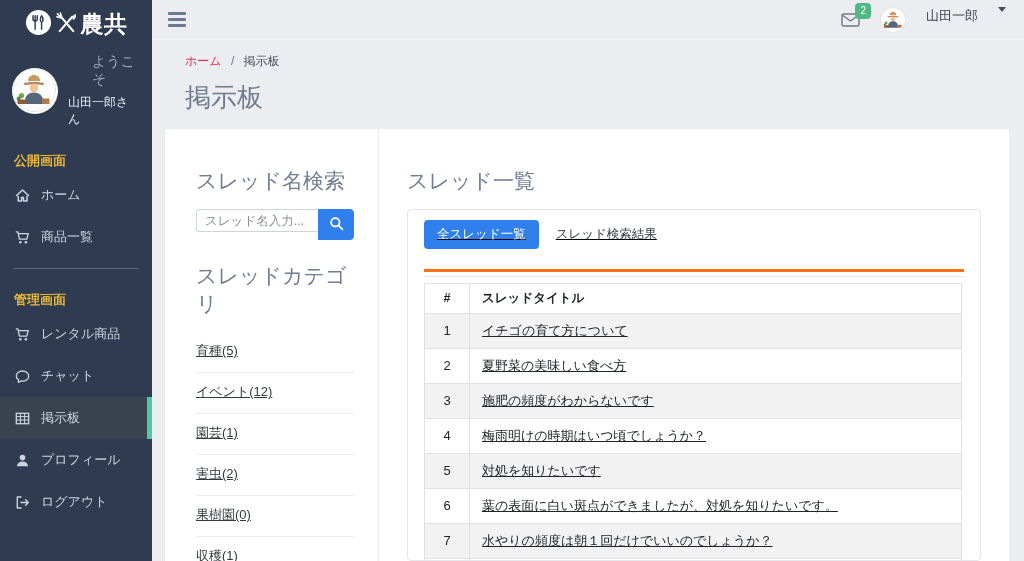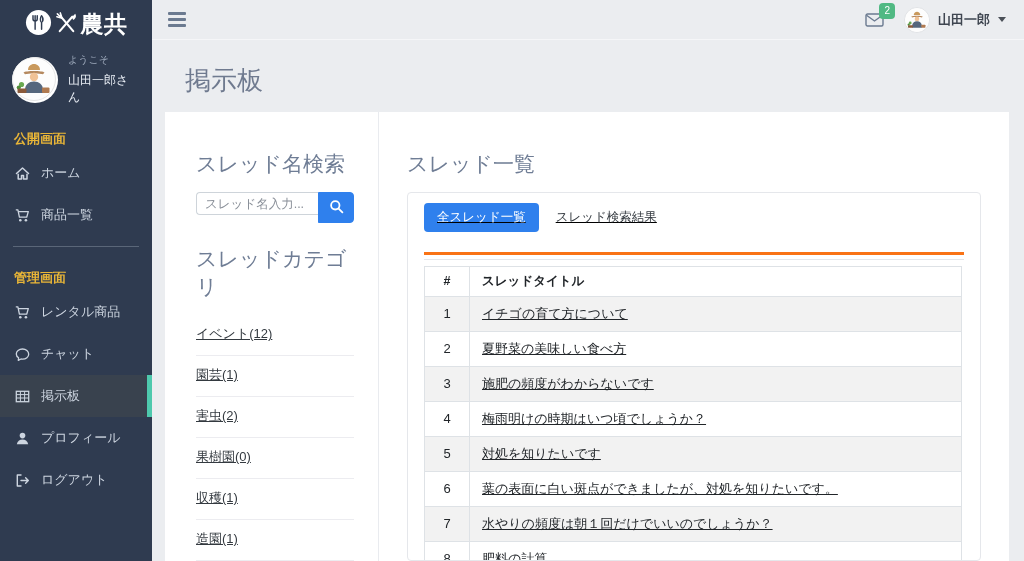--- a/index.html
+++ b/index.html
@@ -5,39 +5,39 @@
   * { margin:0; padding:0; box-sizing:border-box; }
   html,body { font-family:"Liberation Sans","DejaVu Sans",sans-serif; }
   .app { width:1024px; height:561px; display:flex; overflow:hidden; background:#ebedf0; position:relative; }
 
   
   .sidebar { width:152px; background:#2f3b50; color:#cdd5e0; flex-shrink:0; display:flex; flex-direction:column; }
   .logo-row { display:flex; align-items:center; justify-content:center; gap:1px; padding:9px 4px 5px; cursor:pointer; }
   .logo-text { color:#fff; font-size:23px; font-weight:bold; letter-spacing:.5px; }
   .user-row { display:flex; align-items:center; gap:10px; padding:8px 12px 12px; }
   .avatar { width:46px; height:46px; border-radius:50%; background:#fff; flex-shrink:0; overflow:hidden; }
-  .welcome { font-size:10px; color:#9fabbd; margin-bottom:5px; }
+  .welcome { font-size:14px; color:#9fabbd; margin-bottom:5px;margin-left:24px; }
   .uname { font-size:12px; color:#e8edf4; }
   .section-label { color:#eab637; font-weight:bold; font-size:13px; padding:12px 14px 4px; }
   .nav-item { display:flex; align-items:center; gap:11px; padding:12px 14px; font-size:13px; color:#cdd5e0; cursor:pointer; position:relative; }
   .nav-item.active { background:#39424e; }
   .nav-item.active::after { content:""; position:absolute; right:0; top:0; bottom:0; width:5px; background:#4ec9ad; }
   .nav-icon { width:16px; height:16px; display:inline-flex; align-items:center; justify-content:center; flex-shrink:0; }
   .sidebar-divider { border-top:1px solid #5a6678; margin:10px 13px; }
 
   
   .main { flex:1; display:flex; flex-direction:column; min-width:0; }
   .topbar { height:40px; display:flex; align-items:center; padding:0 18px 0 12px; border-bottom:1px solid #f5f6f8; flex-shrink:0; }
   .hamburger { display:inline-flex; flex-direction:column; gap:3px; cursor:pointer; padding:4px; }
   .hamburger span { display:block; width:18px; height:3px; background:#6b7a90; border-radius:1px; }
   .topbar-right { margin-left:auto; display:flex; align-items:center; gap:10px; }
   .mail-wrap { position:relative; margin-right:10px; cursor:pointer; display:inline-flex; }
   .badge { position:absolute; top:-10px; right:-11px; background:#50b983; color:#fff; font-size:10px; line-height:1; border-radius:4px; padding:3px 5px; }
   .topbar-avatar { width:26px; height:26px; border-radius:50%; background:#fff; overflow:hidden; border:1px solid #e1e3e6; }
-  .user-menu { display:flex; align-items:center; gap:8px; cursor:pointer;font-weight:bold; }
+  .user-menu { display:flex; gap:20px; cursor:pointer; }
   .topbar-user { font-size:13px; color:#3f4651; }
   .caret { width:0; height:0; border-left:4px solid transparent; border-right:4px solid transparent; border-top:5px solid #4a5058; }
 
   .crumb-area { padding:13px 16px 0 33px; }
   .breadcrumb { font-size:12px; }
   .crumb-home { color:#dc3545; cursor:pointer; text-decoration:none; }
   .crumb-sep { color:#6c757d; margin:0 6px; }
   .crumb-cur { color:#495057; }
   .page-title { font-size:26px; font-weight:400; color:#6f7a8f; margin:10px 0 14px; }
 
@@ -223,40 +223,46 @@
               <rect x="30" y="30.5" width="7.5" height="5.5" rx="1" fill="#b07a50"></rect>
             </svg>
           </span>
           <span class="topbar-user">山田一郎</span>
           <span class="caret"></span>
         </span>
       </div>
     </div>
 
     <div class="crumb-area">
+      <div class="breadcrumb">
+        <a class="crumb-home">ホーム</a>
+        <span class="crumb-sep">/</span>
+        <span class="crumb-cur">掲示板</span>
+      </div>
       <h1 class="page-title">掲示板</h1>
     </div>
 
     <div class="panel">
 
       <div class="left-col">
         <div class="col-heading">スレッド名検索</div>
         <div class="search-group">
           <input class="search-input" type="text" placeholder="スレッド名入力..." style="">
           <button class="search-btn">
             <span>
               <svg width="15" height="15" viewBox="0 0 15 15">
                 <circle cx="6.3" cy="6.3" r="4.2" fill="none" stroke="#fff" stroke-width="1.8"></circle>
                 <path d="M9.6 9.6l3.8 3.8" stroke="#fff" stroke-width="1.8" stroke-linecap="round"></path>
               </svg>
             </span>
           </button>
         </div>
         <div class="col-heading cat-heading">スレッドカテゴリ</div>
         <div>
+          <div class="cat-item"><a class="cat-link">育種(5)</a></div>
           <div class="cat-item"><a class="cat-link">イベント(12)</a></div>
           <div class="cat-item"><a class="cat-link">園芸(1)</a></div>
           <div class="cat-item"><a class="cat-link">害虫(2)</a></div>
           <div class="cat-item"><a class="cat-link">果樹園(0)</a></div>
           <div class="cat-item"><a class="cat-link">収穫(1)</a></div>
           <div class="cat-item"><a class="cat-link">造園(1)</a></div>
 
         </div>
       </div>
 

